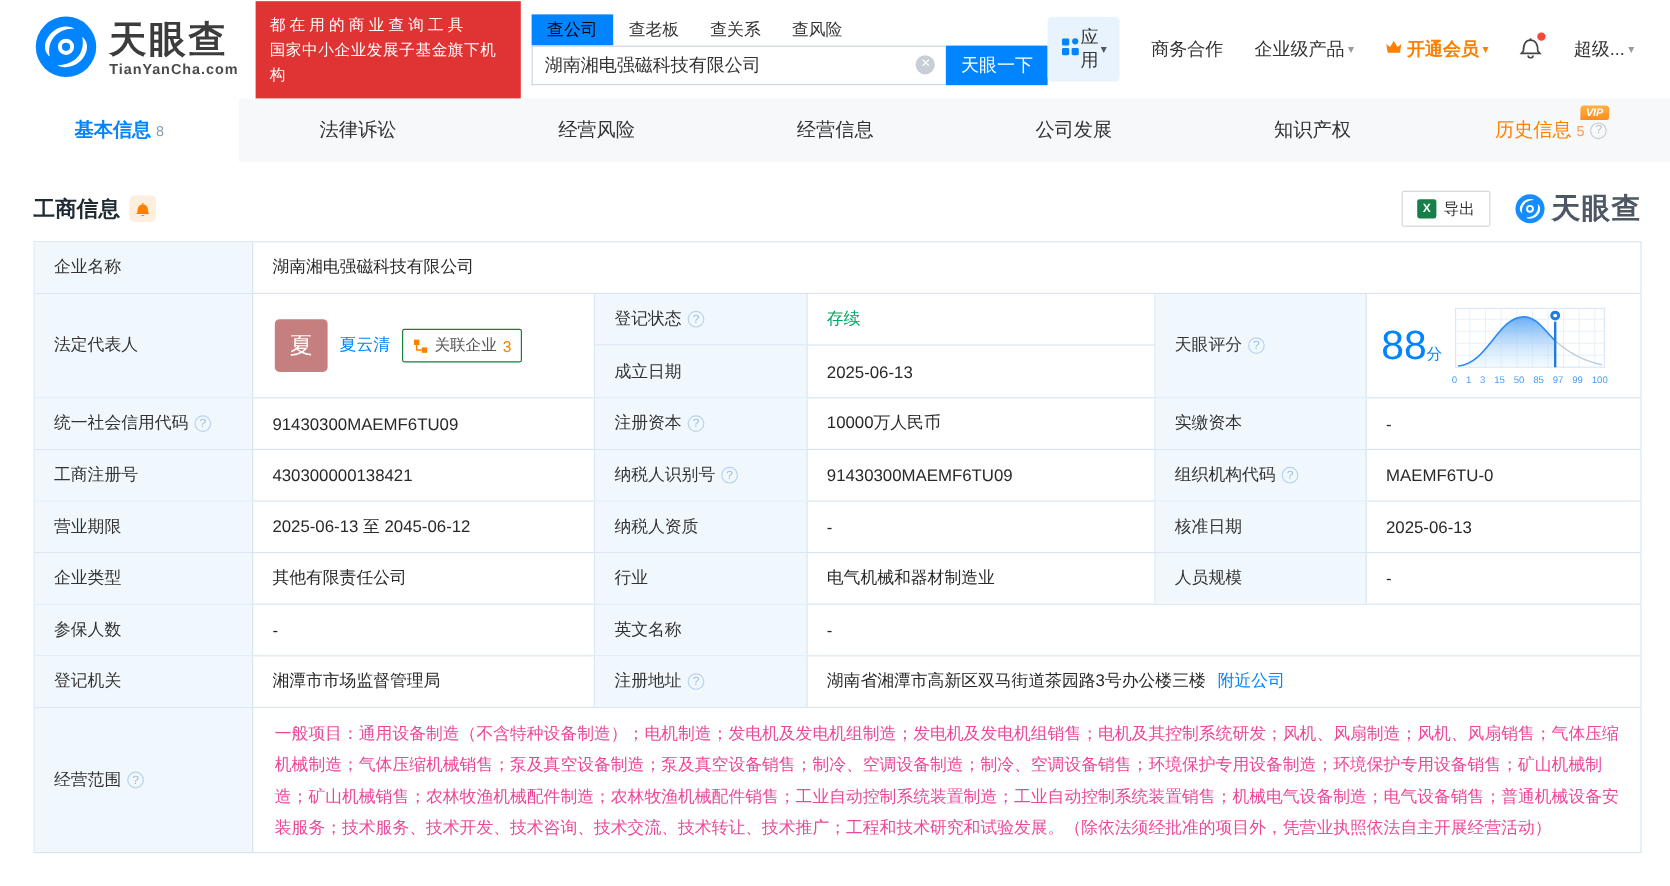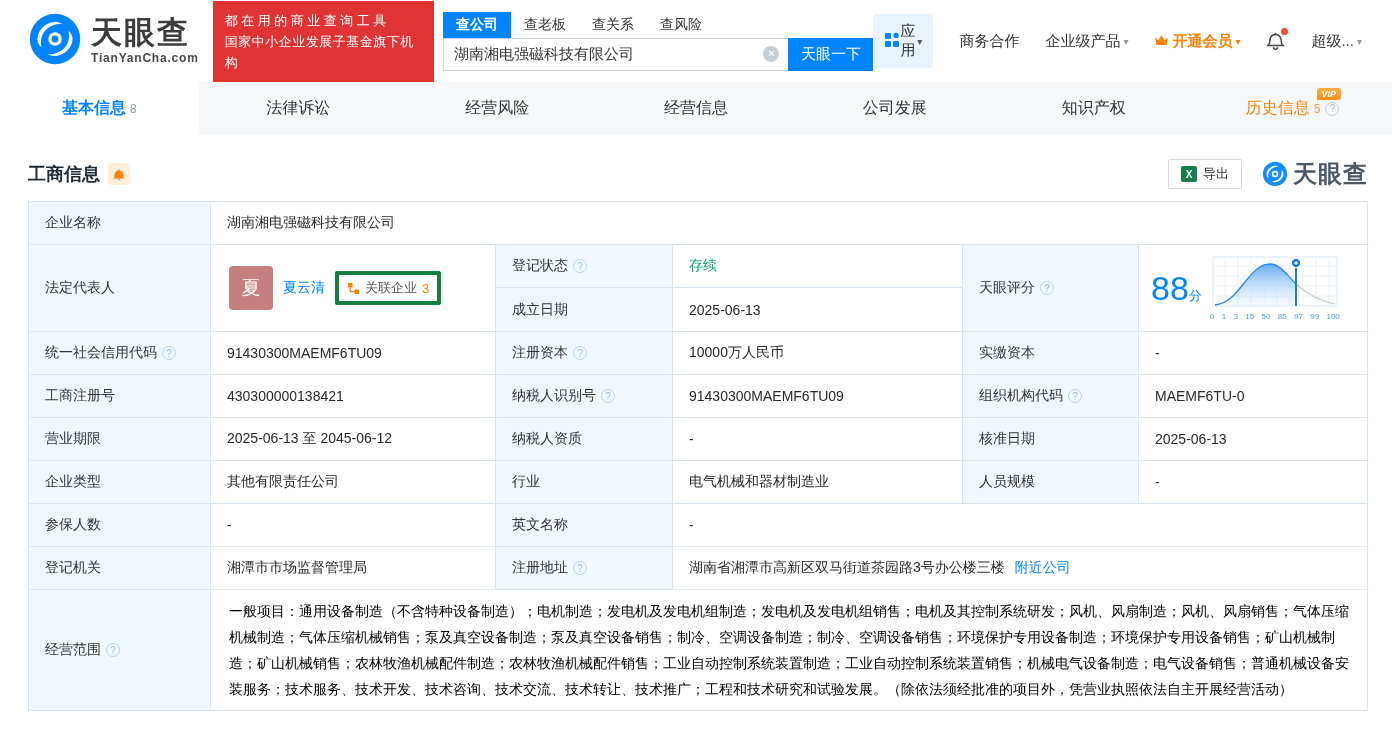--- a/index.html
+++ b/index.html
@@ -12,21 +12,21 @@
   .logo-text { margin-left:9px; }
   .brand-name { font-size:31px; font-weight:bold; color:#3c3c3c; letter-spacing:2px; line-height:1; }
   .brand-domain { font-size:12px; font-weight:bold; color:#4a4a4a; letter-spacing:.8px; margin-top:3px; }
   .slogan { margin-left:14px; background:#e03434; color:#fff; padding:9px 12px; font-size:13px; line-height:21px; }
   .slogan-line1 { letter-spacing:3.5px; }
   .slogan-line2 { letter-spacing:.5px; }
 
   .search { margin-left:9px; width:442px; }
   .search-tabs { display:flex; font-size:14px; align-items:flex-end; }
   .search-tab { padding:4px 13px; color:#333; cursor:pointer; }
-  .search-tab.active { background:#0084ff; color:#ffffff;font-weight:bold; }
+  .search-tab.active { background:#0084ff; color:#000000; }
   .search-bar { display:flex; }
   .input-wrap { position:relative; flex:1; }
   .search-input { width:100%; height:33px; border:1px solid #ccd6e0; border-right:none; padding:0 32px 0 10px; font-size:15px; color:#333; outline:none; font-family:inherit; }
   .clear-btn { position:absolute; right:9px; top:8px; width:16px; height:16px; border-radius:50%; background:#c8ced5; color:#fff; font-size:10px; display:flex; align-items:center; justify-content:center; cursor:pointer; }
   .search-btn { width:85px; height:33px; background:#0084ff; color:#fff; border:none; font-size:15px; cursor:pointer; font-family:inherit; }
 
   .topnav { margin-left:auto; margin-right:30px; display:flex; align-items:center; font-size:15px; }
   .apps-btn { background:#e9f3fd; border-radius:4px; padding:8px 11px; display:flex; align-items:center; gap:0; cursor:pointer; }
   .nav-item { margin-left:26px; display:flex; align-items:center; gap:3px; cursor:pointer; white-space:nowrap; }
   .caret { font-size:10px; color:#999; }
@@ -69,30 +69,30 @@
   .span2-6 { grid-column:2 / 7; }
   .span4-6 { grid-column:4 / 7; }
   .row2 { grid-template-rows:43px 43px; }
   .rb { border-bottom:1px solid #d9e6f2; }
   .green { color:#00a865;text-align:right; }
   .link { color:#0084ff; cursor:pointer; }
 
   .rep-cell { gap:10px; padding-left:18px; }
   .avatar { width:44px; height:44px; background:#c57f7f; border-radius:4px; color:#fff; font-size:19px; display:flex; align-items:center; justify-content:center; cursor:pointer; flex:none; }
   .rep-name { color:#0084ff; cursor:pointer; }
-  .rel-badge { display:flex; align-items:center; gap:5px; border:4px solid #15803d; border-radius:2px; padding:4px 8px; font-size:13px; color:#555; cursor:pointer; white-space:nowrap; }
+  .rel-badge { display:flex; align-items:center; gap:5px; border:1px solid #15803d; border-radius:2px; padding:4px 8px; font-size:13px; color:#555; cursor:pointer; white-space:nowrap; }
   .rel-count { color:#ff8000; }
 
   .score-cell { padding:0 8px 0 12px; gap:8px; }
   .score-num { color:#0084ff; font-weight:normal; font-size:34px; line-height:1; }
   .score-unit { color:#0084ff; font-size:13px; }
   .score-chart { width:130px; }
   .axis { width:130px; display:flex; justify-content:space-between; font-size:8px; color:#4aa0f8; margin-top:1px; }
 
-  .scope-cell { display:block; padding:8px 18px; line-height:26px; color:#000000; }
+  .scope-cell { display:block; padding:8px 18px; line-height:26px; color:#ec4899; }
   .addr-cell { gap:10px; }
 </style>
 </head>
 <body>
 
 <svg width="0" height="0" style="position:absolute">
   <defs>
     <symbol id="logo-swirl" viewBox="0 0 60 60">
       <circle cx="30" cy="30" r="28" fill="#0084ff"></circle>
       <path d="M15 39 C12 25 21 13 38 13 C29 8 15 13 11 26 C9.5 32 11.5 36.5 15 39 Z" fill="#fff"></path>

